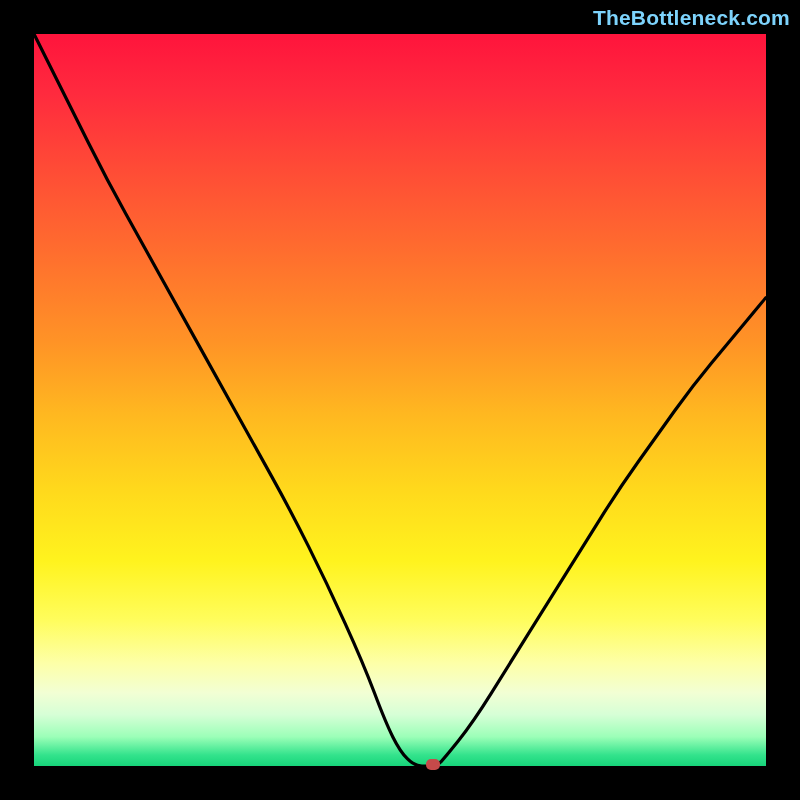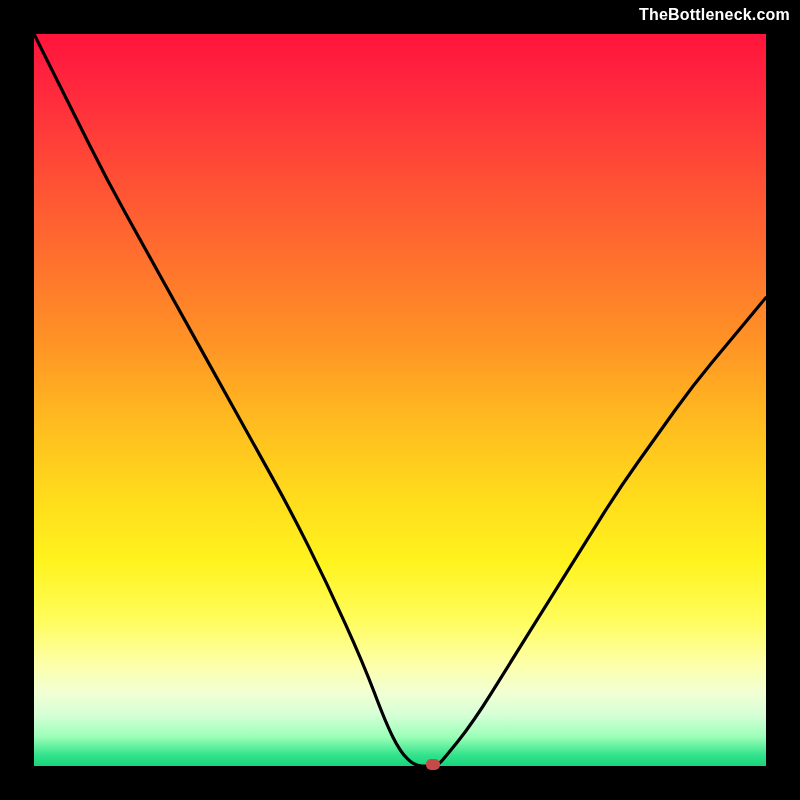--- a/index.html
+++ b/index.html
@@ -41,23 +41,23 @@
       #d6ffd6 93%,
       #9cffb8 96%,
       #33e38c 98.5%,
       #17d47a 100%
     );
   }
   .watermark {
     position: absolute;
     top: 6px;
     right: 10px;
-    font-size: 16px;
+    font-size: 21px;
     font-weight: 600;
-    color: #ffffff;
+    color: #7dd3fc;
     letter-spacing: 0.2px;
   }
   svg.curve {
     position: absolute;
     left: 0;
     top: 0;
     width: 732px;
     height: 732px;
     overflow: visible;
   }

